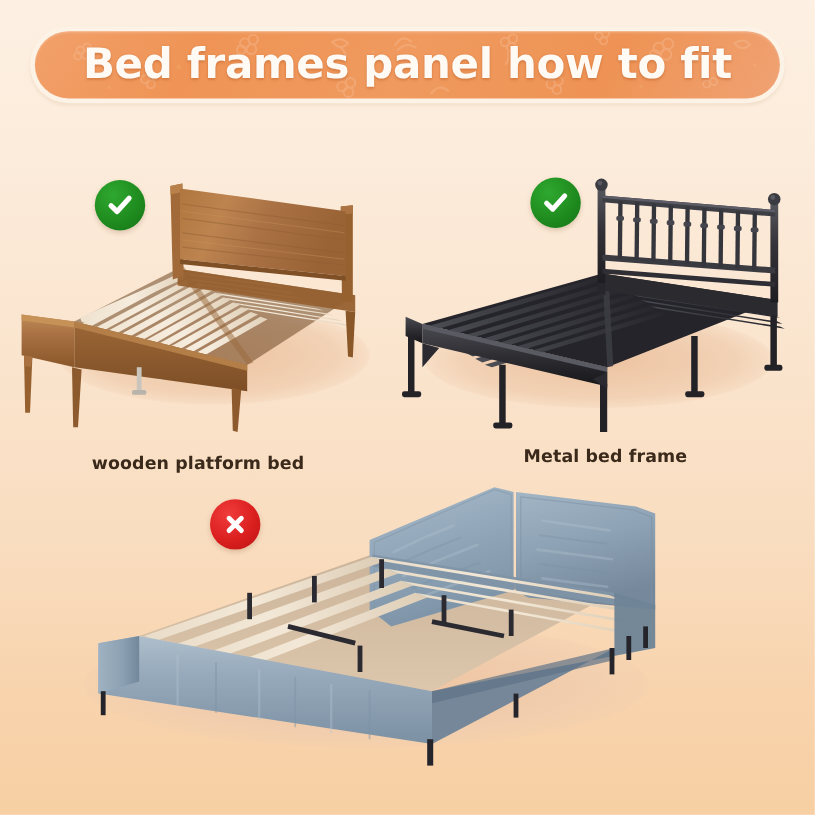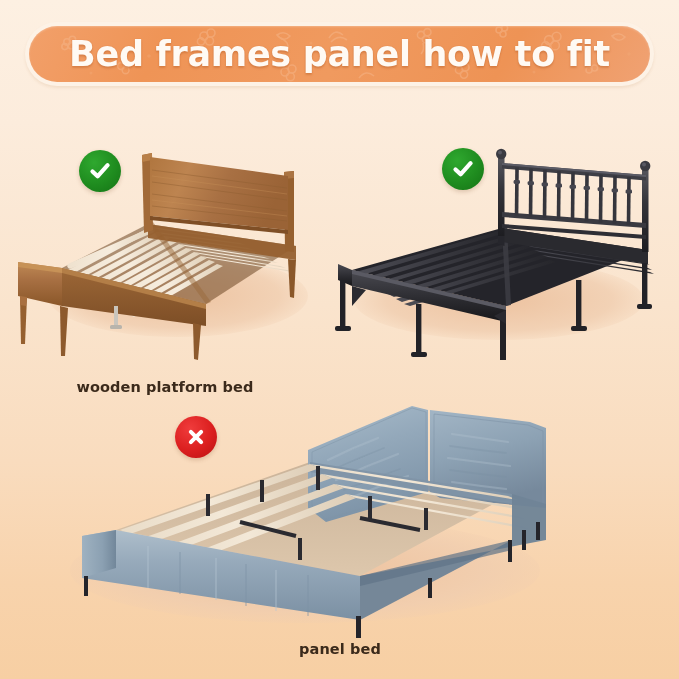--- a/index.html
+++ b/index.html
@@ -378,20 +378,21 @@
         <polygon points="168,116 174.5,116 174.5,126 168,124" fill="#26262c"></polygon>
       </g>
     </svg>
 
     <div class="badge ok" style="left:112px;top:28px;">
       <svg width="24" height="24" viewBox="0 0 24 24">
         <path d="M4.5 12.4 L9.6 17.3 L19.6 6.2" fill="none" stroke="#ffffff" stroke-width="4.2" stroke-linecap="round" stroke-linejoin="round"></path>
       </svg>
     </div>
 
+    <div class="cell-caption" style="top:253px;">Metal bed frame</div>
   </div>
 
   <div class="cell cell-panel">
 
     <div class="shadow-ellipse" style="left:10px;top:120px;width:470px;height:105px;"></div>
 
     <svg class="scene" width="560" height="250" viewBox="0 0 560 250">
       <defs>
         <linearGradient id="velvetFront" x1="0" y1="0" x2="0" y2="1">
           <stop offset="0%" stop-color="#aebecb"></stop>
@@ -498,16 +499,15 @@
         <rect x="368" y="180" width="4" height="20"></rect>
       </g>
     </svg>
 
     <div class="badge no" style="left:115px;top:18px;">
       <svg width="22" height="22" viewBox="0 0 24 24">
         <path d="M6.4 6.4 L17.6 17.6 M17.6 6.4 L6.4 17.6" fill="none" stroke="#ffffff" stroke-width="4.4" stroke-linecap="round"></path>
       </svg>
     </div>
 
-    <div class="cell-caption" style="top:243px;">panel bed</div>
   </div>
 
 </div>
 
 </body></html>

